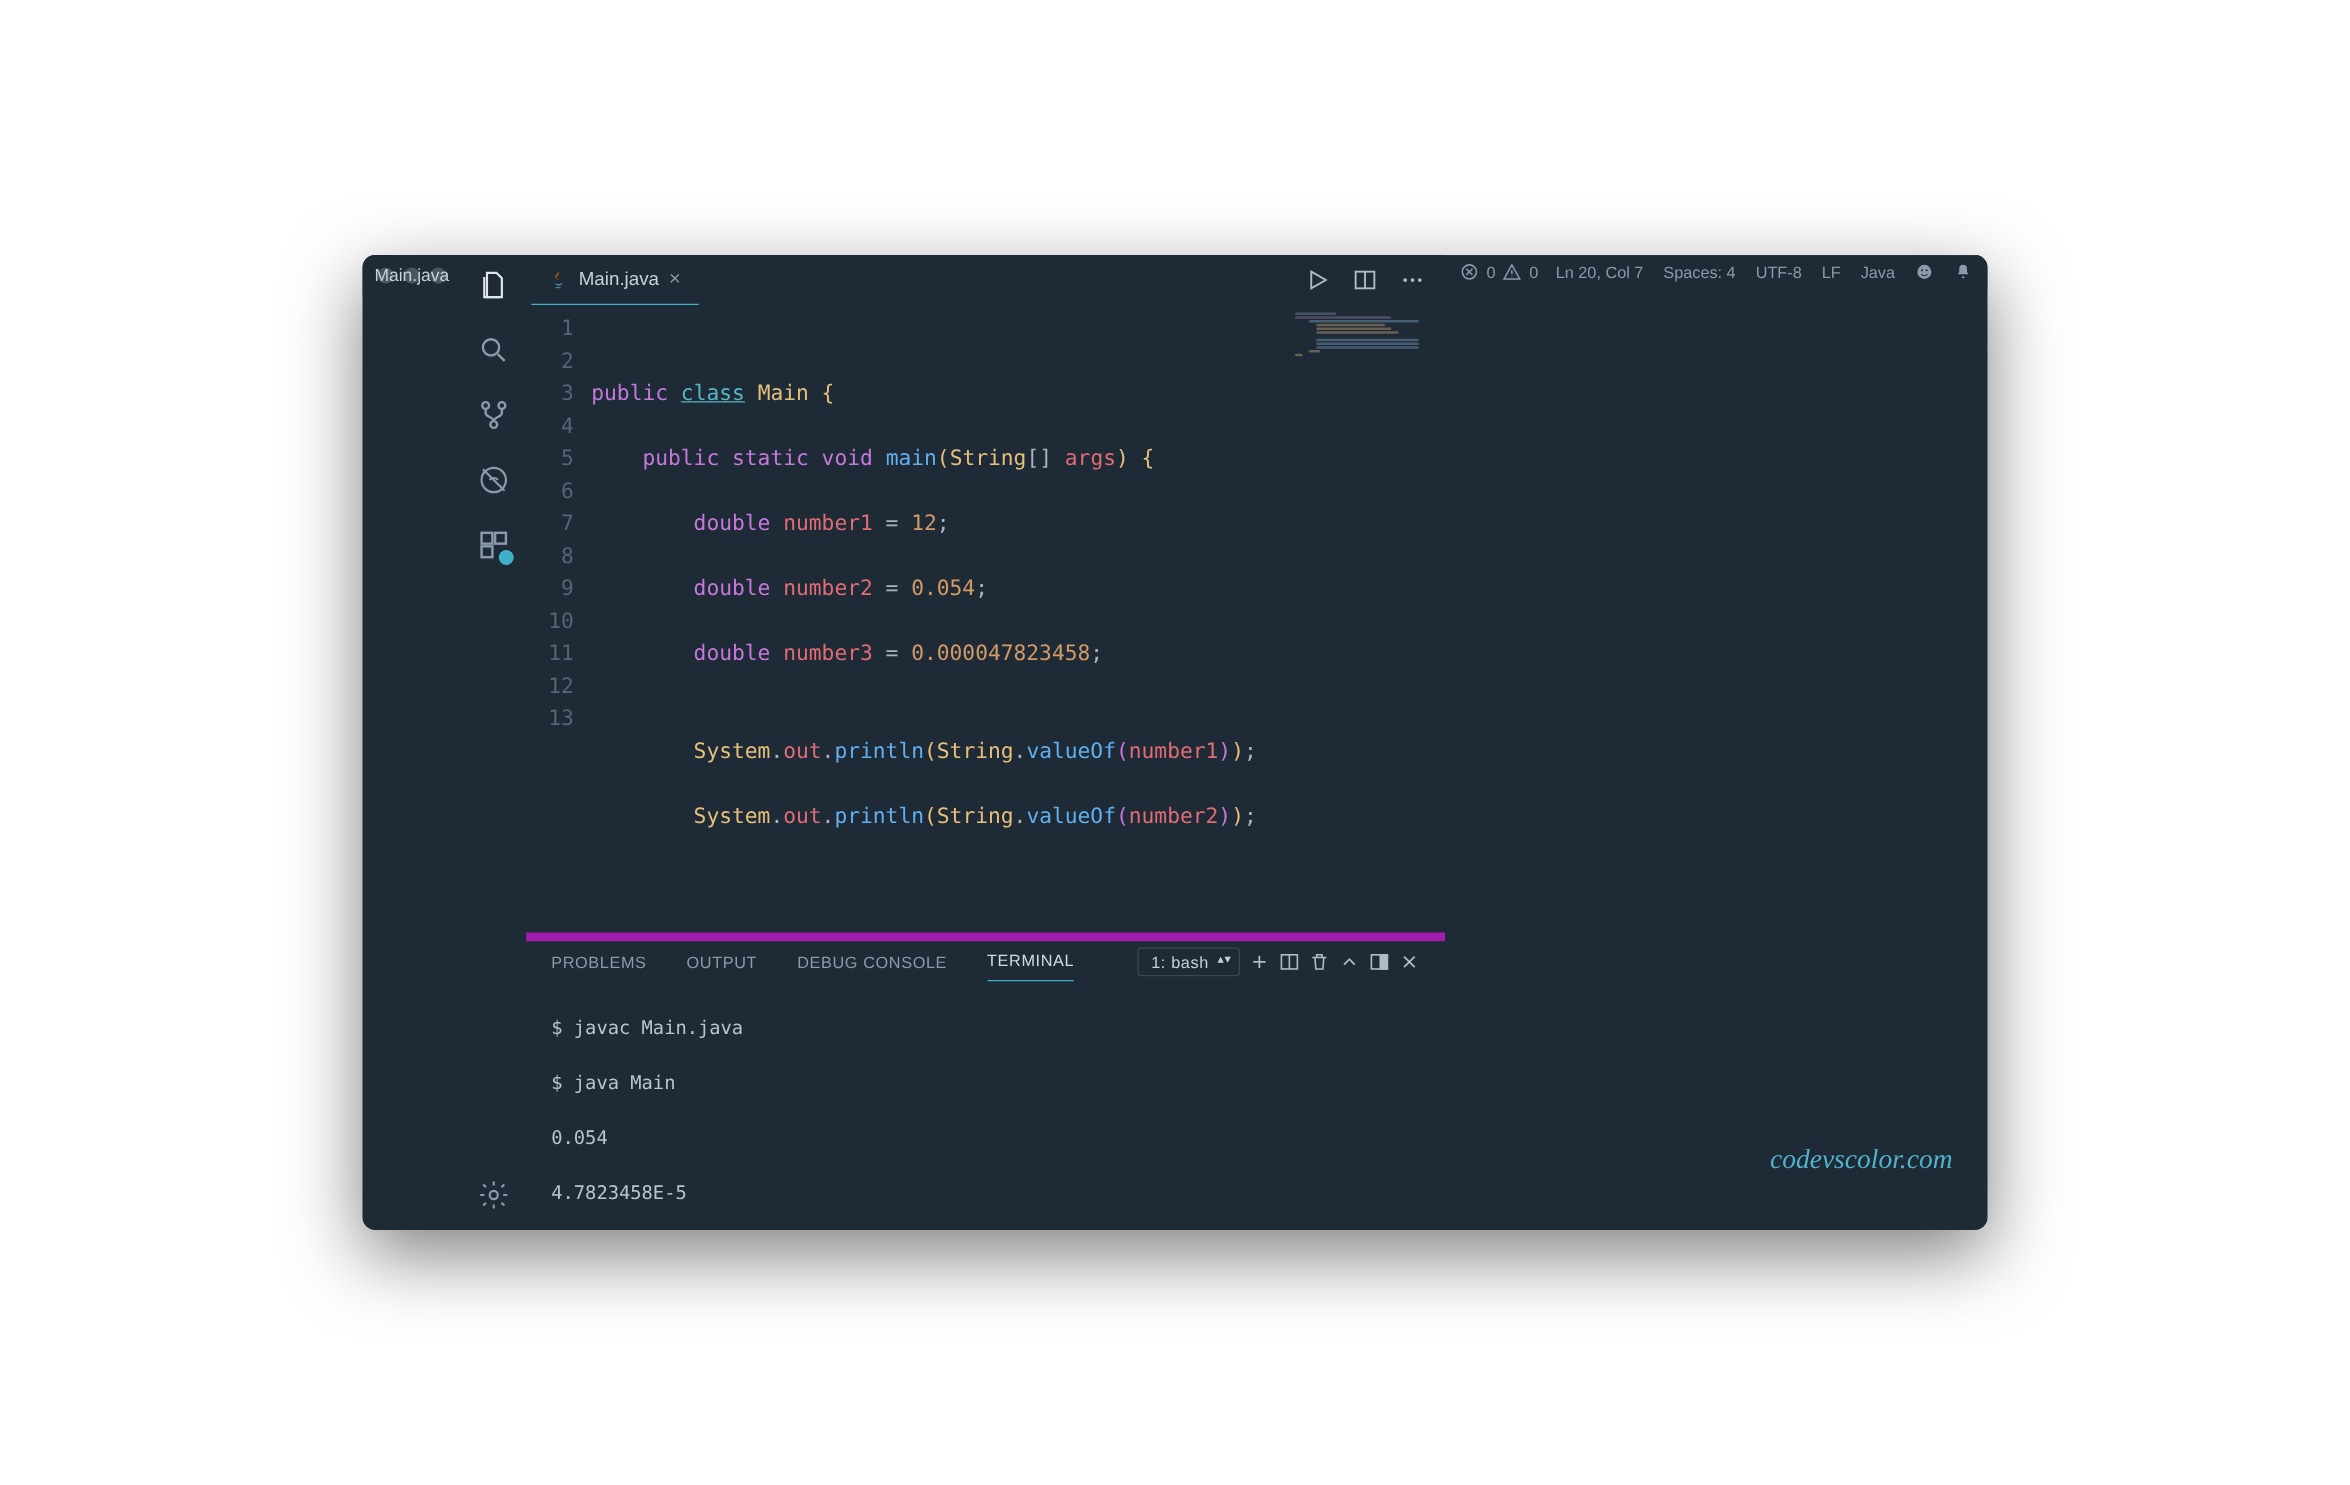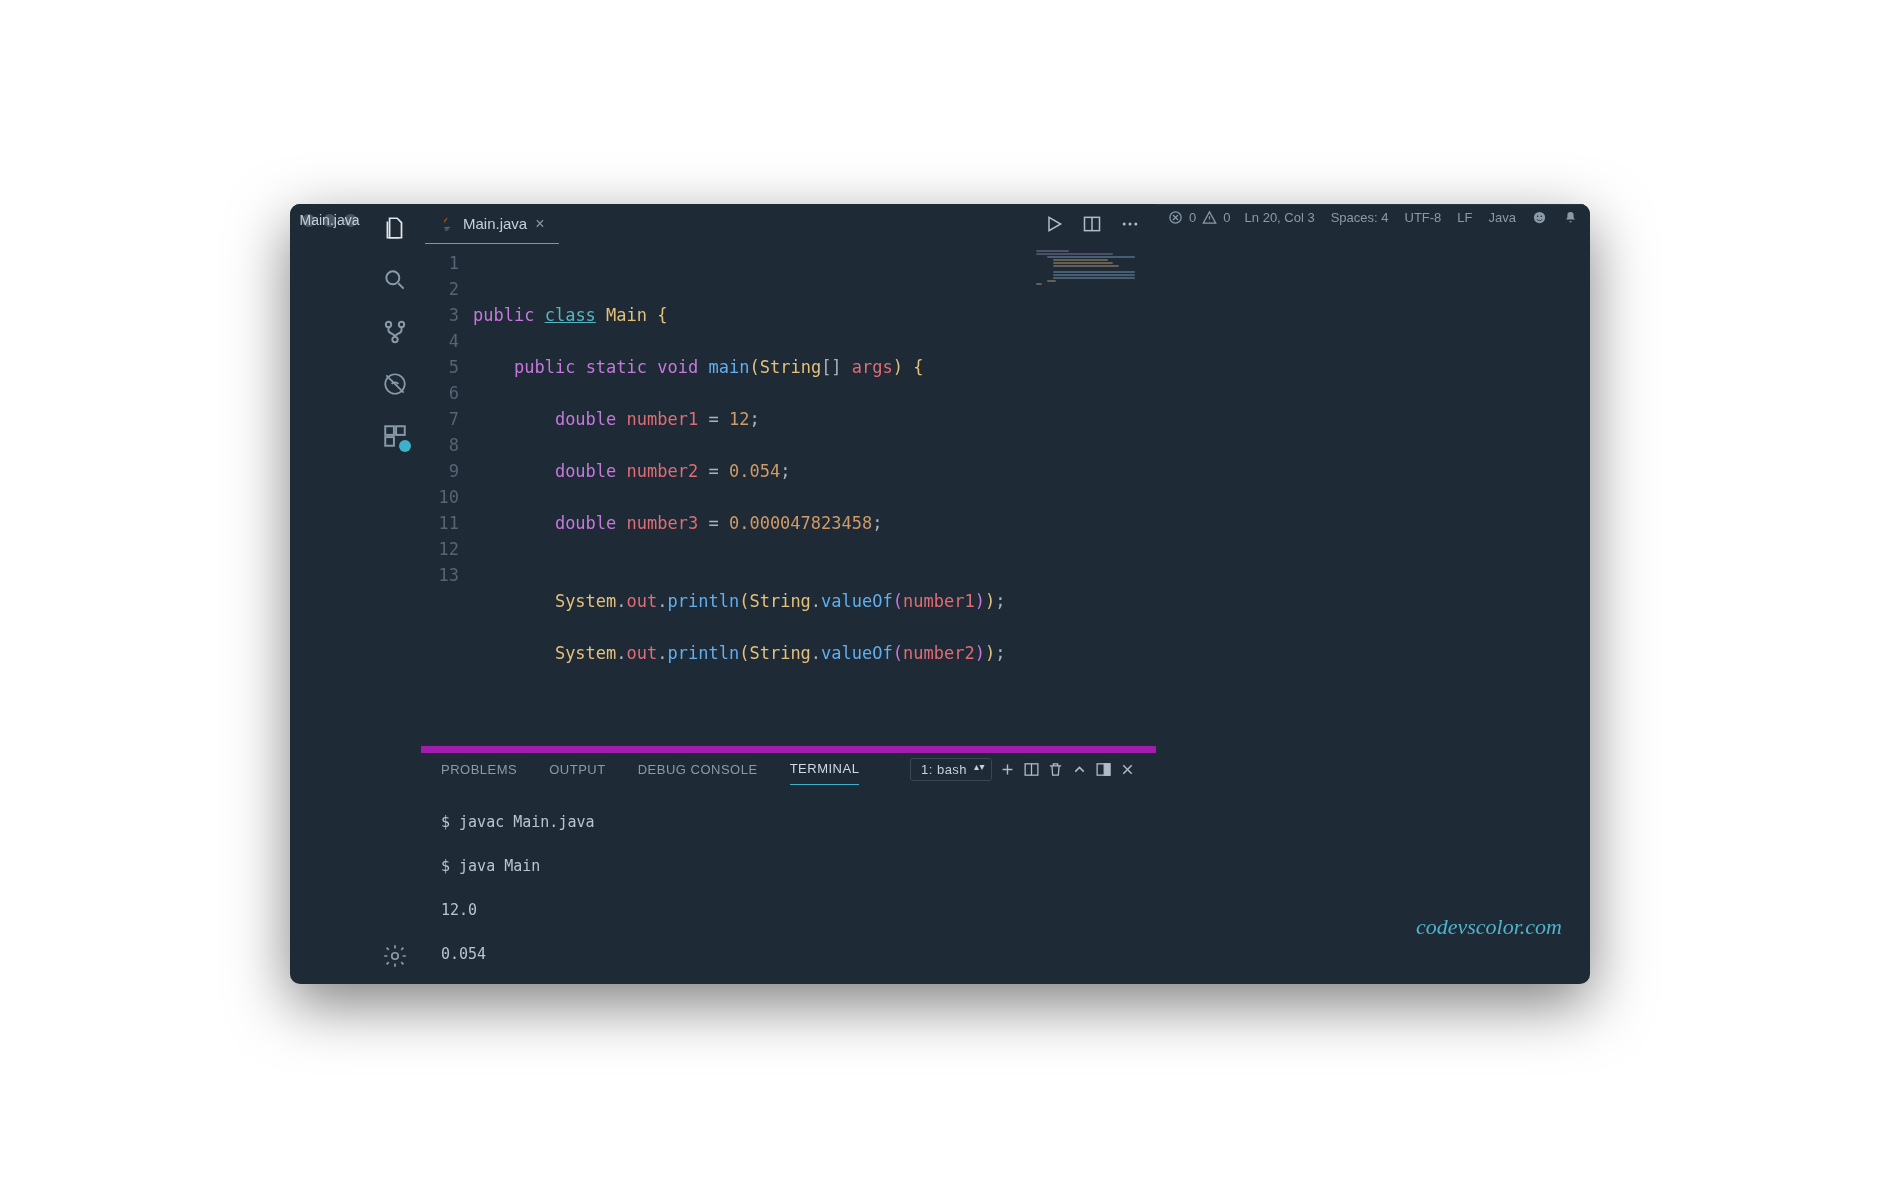--- a/index.html
+++ b/index.html
@@ -370,21 +370,20 @@
                 <rect x="13" y="4" width="8" height="16" fill="currentColor"></rect>
               </svg>
             <svg viewBox="0 0 24 24" fill="none" stroke="currentColor" stroke-width="2">
                 <path d="M6 6l12 12M18 6L6 18"></path>
               </svg>
           </div>
         </div>
         <div class="terminal">
 <div>$ javac Main.java</div>
 <div>$ java Main</div>
-<div>12.0</div>
 <div>0.054</div>
 <div>4.7823458E-5</div>
 
         </div>
       </div>
 
     </div>
   </div>
 
   <div class="watermark">codevscolor.com</div>
@@ -396,21 +395,21 @@
           <path d="M8 8l8 8M16 8l-8 8"></path>
         </svg>
       <span>0</span>
       <svg viewBox="0 0 24 24" fill="none" stroke="currentColor" stroke-width="2">
           <path d="M12 3l10 18H2z"></path>
           <path d="M12 10v5M12 18v.5"></path>
         </svg>
       <span>0</span>
     </div>
     <div class="right">
-      <span>Ln 20, Col 3</span>
+      <span>Ln 20, Col 7</span>
       <span>Spaces: 4</span>
       <span>UTF-8</span>
       <span>LF</span>
       <span>Java</span>
       <svg viewBox="0 0 24 24" fill="currentColor">
           <circle cx="12" cy="12" r="9"></circle>
           <circle cx="9" cy="10" r="1.3" fill="#1e2a35"></circle>
           <circle cx="15" cy="10" r="1.3" fill="#1e2a35"></circle>
           <path d="M8 15c1 1.5 2.5 2 4 2s3-.5 4-2" stroke="#1e2a35" stroke-width="1.5" fill="none"></path>
         </svg>

